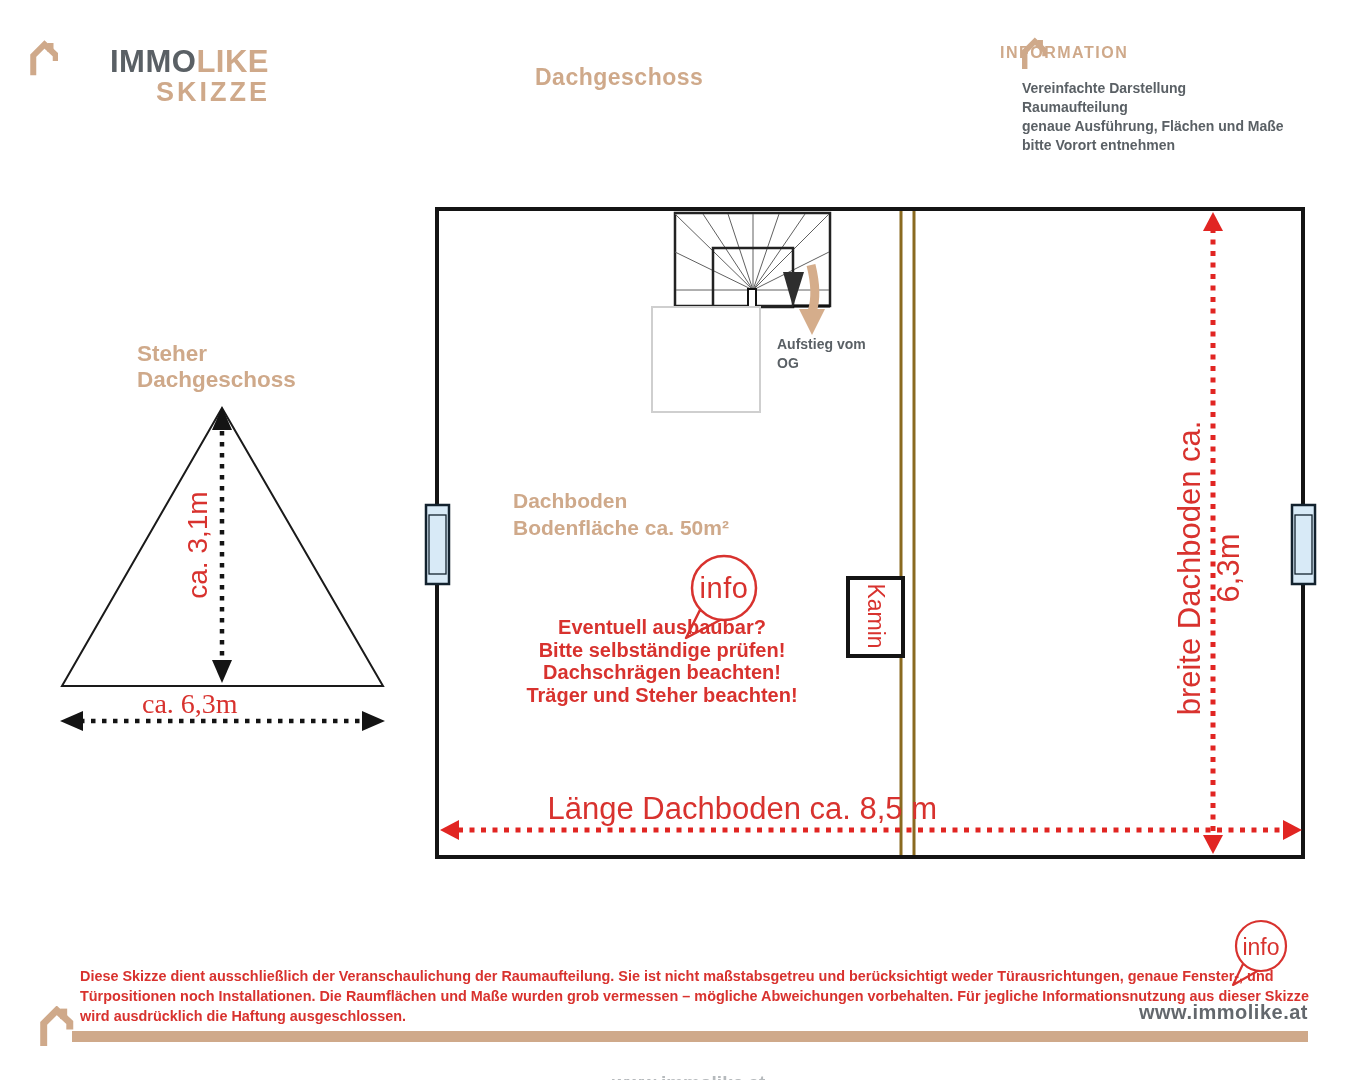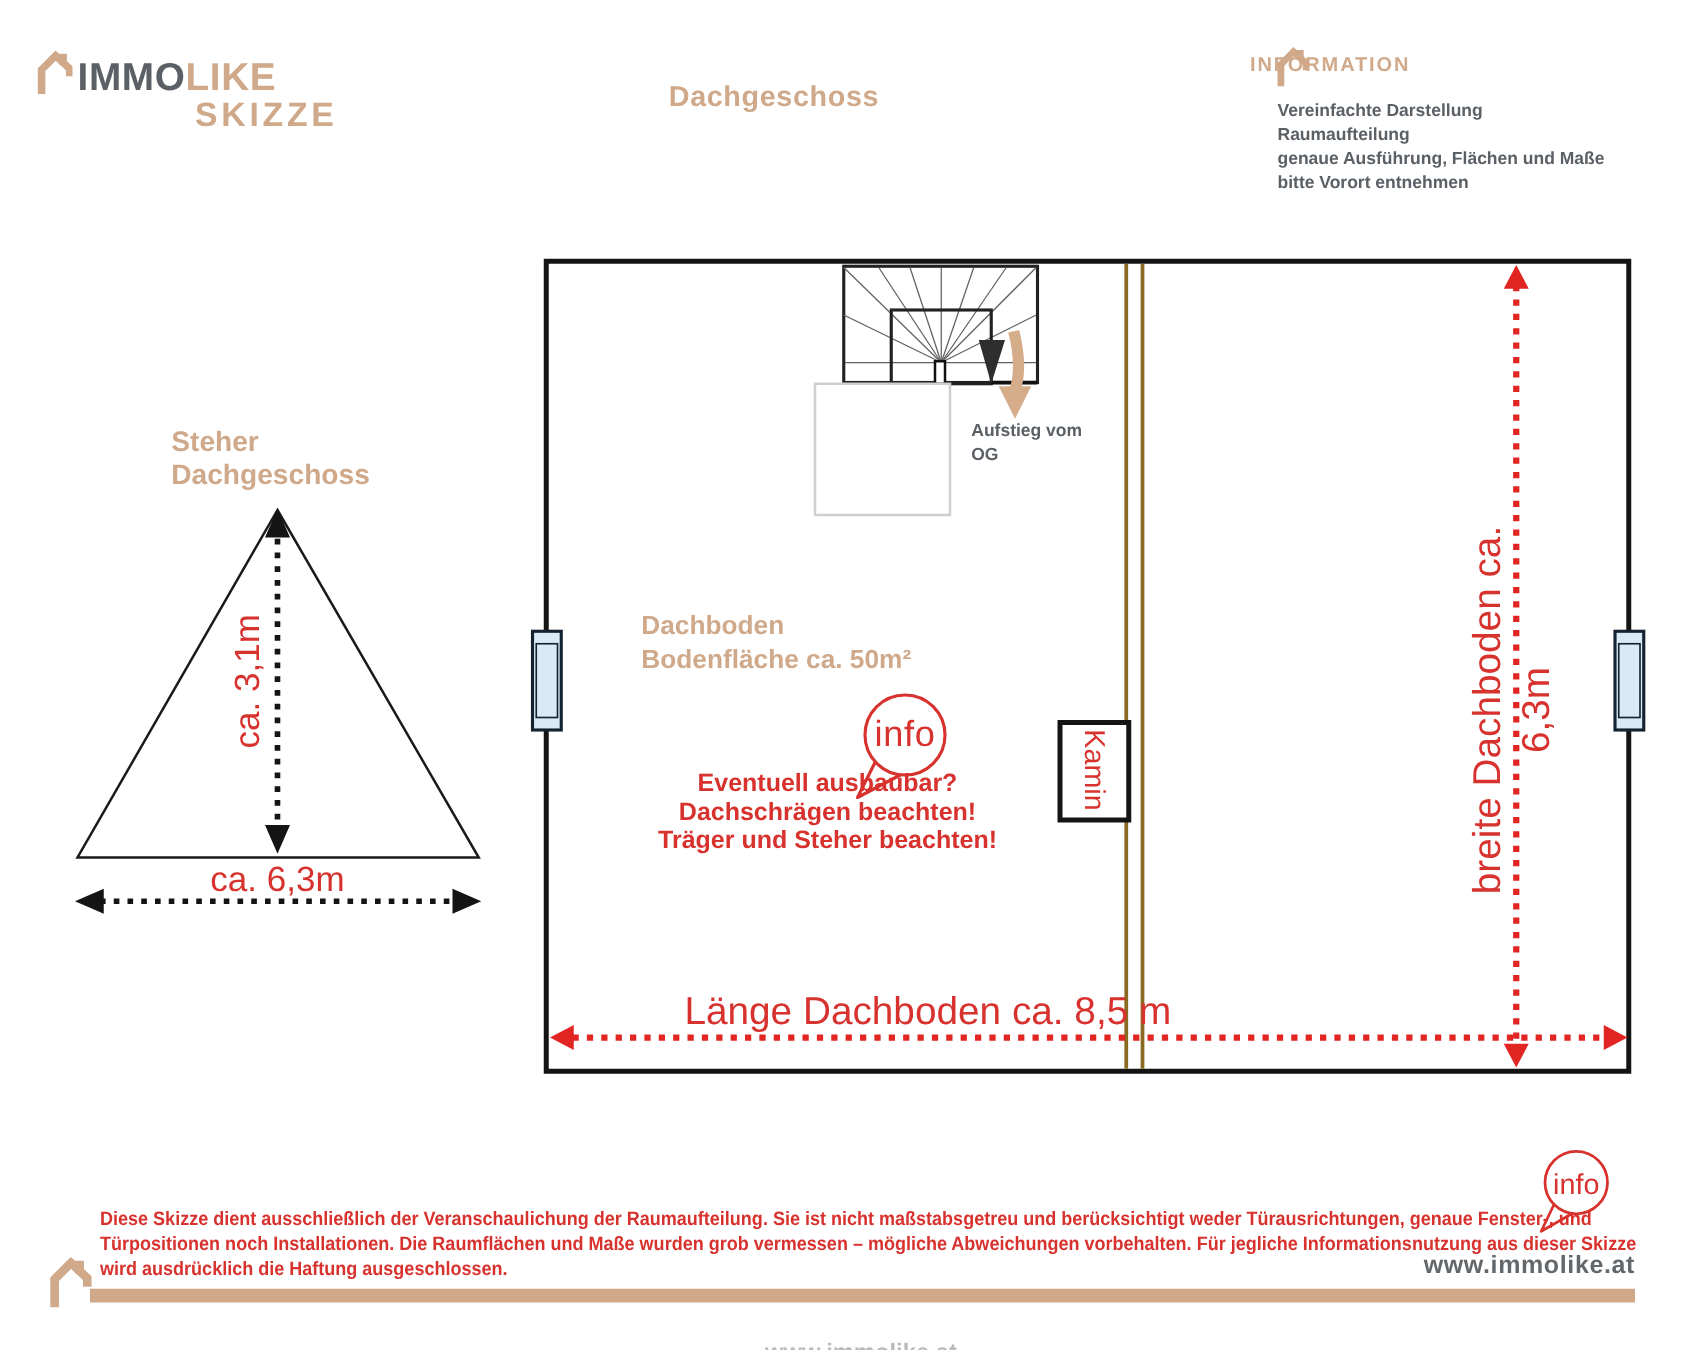--- a/index.html
+++ b/index.html
@@ -10,31 +10,31 @@
   .page{position:relative;width:1350px;height:1080px;background:#fff;overflow:hidden;
         font-family:"Liberation Sans",sans-serif;}
   .overlay{position:absolute;left:0;top:0;z-index:1;}
   .txt{position:absolute;z-index:2;white-space:nowrap;}
   .tanb{color:var(--tan);font-weight:bold;}
   .redb{color:var(--red);font-weight:bold;}
   .redn{color:var(--red);font-weight:normal;}
   .grayb{color:var(--darkgray);font-weight:bold;}
   
   .brand{left:62px;top:44px;font-size:31px;font-weight:bold;letter-spacing:.5px;}
-  .brand .dark{color:var(--darkgray);}
+  .brand .dark{color:var(--darkgray);margin-left:48px;}
   .brand .tan{color:var(--tan);}
   .brand-sub{left:156px;top:77px;font-size:27px;letter-spacing:3px;}
   .page-title{left:535px;top:64px;font-size:23px;letter-spacing:.5px;}
   .info-title{left:1000px;top:44px;font-size:16px;letter-spacing:1.5px;}
   .info-lines{left:1022px;top:79px;font-size:14px;line-height:19px;}
   
   .schnitt-title{left:137px;top:341px;font-size:22.5px;line-height:26px;}
   .sec-height{left:113px;top:529px;width:170px;text-align:center;font-size:28px;
               transform:rotate(-90deg);}
-  .sec-base{left:142px;top:688px;width:160px;text-align:center;font-size:28px;}
+  .sec-base{left:142px;top:688px;width:160px;text-align:left;font-size:28px;font-family:Liberation Serif, serif;}
   
   .room-label{left:513px;top:487px;font-size:21px;line-height:27px;}
   .plan-info-text{left:684px;top:572px;width:80px;text-align:center;font-size:29px;letter-spacing:.5px;}
   .warnings{left:450px;top:616px;width:424px;text-align:center;font-size:20px;line-height:22.5px;}
   .kamin{left:825px;top:602px;width:100px;height:28px;text-align:center;font-size:23px;
          transform:rotate(90deg);}
   .length-label{left:457px;top:791px;width:480px;text-align:right;font-size:31px;}
   .breite{left:999px;top:529px;width:420px;height:78px;text-align:center;font-size:31px;
           line-height:39px;transform:rotate(-90deg);}
   .stairs-label{left:777px;top:335px;font-size:14px;line-height:19px;}
@@ -177,20 +177,21 @@
     <div>Aufstieg vom</div>
     <div>OG</div>
   </div>
   <div class="txt room-label tanb">
     <div>Dachboden</div>
     <div>Bodenfläche ca. 50m²</div>
   </div>
   <div class="txt plan-info-text redn">info</div>
   <div class="txt warnings redb">
     <div>Eventuell ausbaubar?</div>
+    <div>Bitte selbständige prüfen!</div>
     <div>Dachschrägen beachten!</div>
     <div>Träger und Steher beachten!</div>
   </div>
   <div class="txt kamin redn">Kamin</div>
   <div class="txt length-label redn">Länge Dachboden ca. 8,5 m</div>
   <div class="txt breite redn">
     <div>breite Dachboden ca.</div>
     <div>6,3m</div>
   </div>
 

